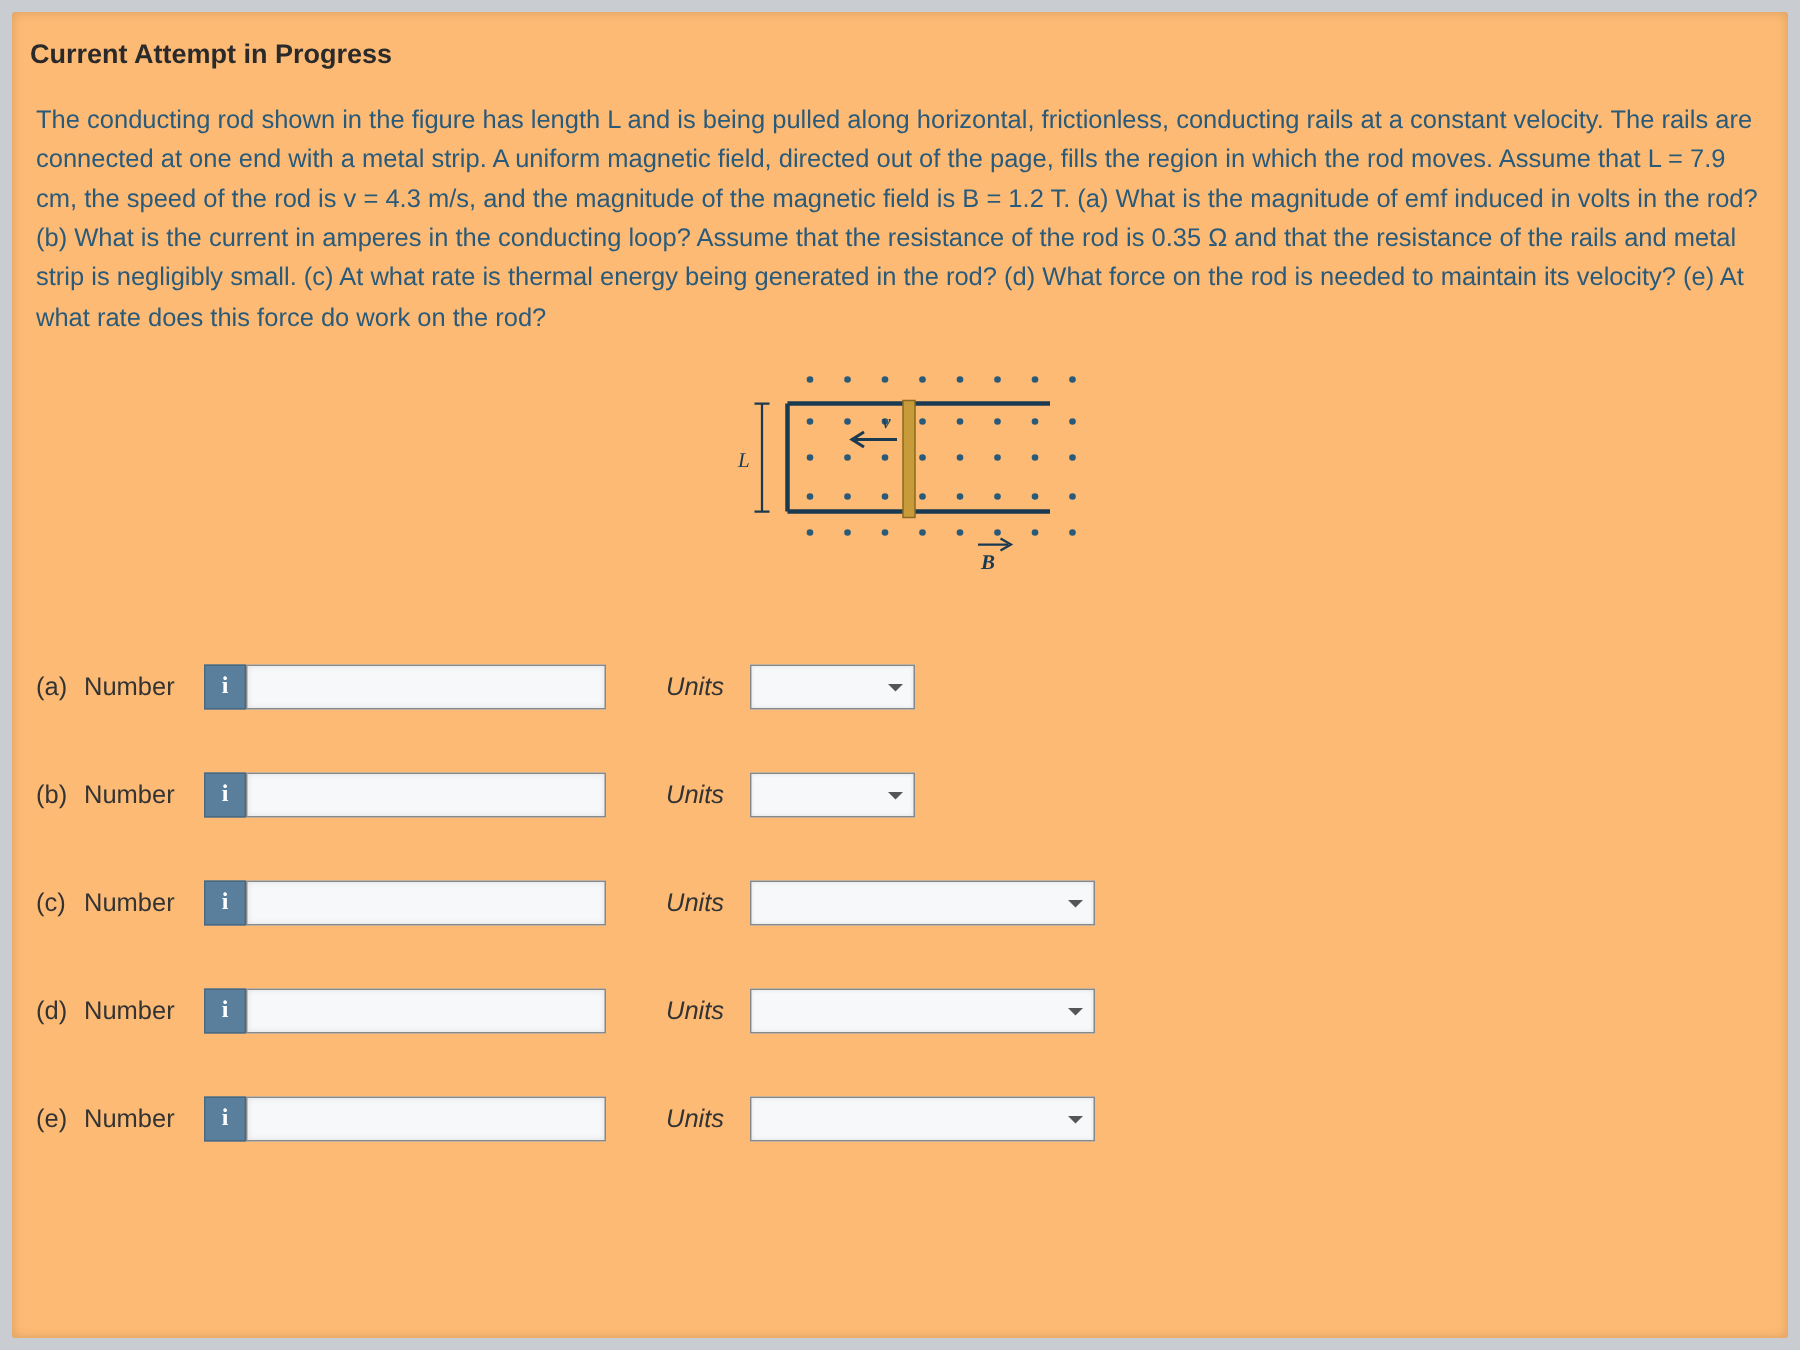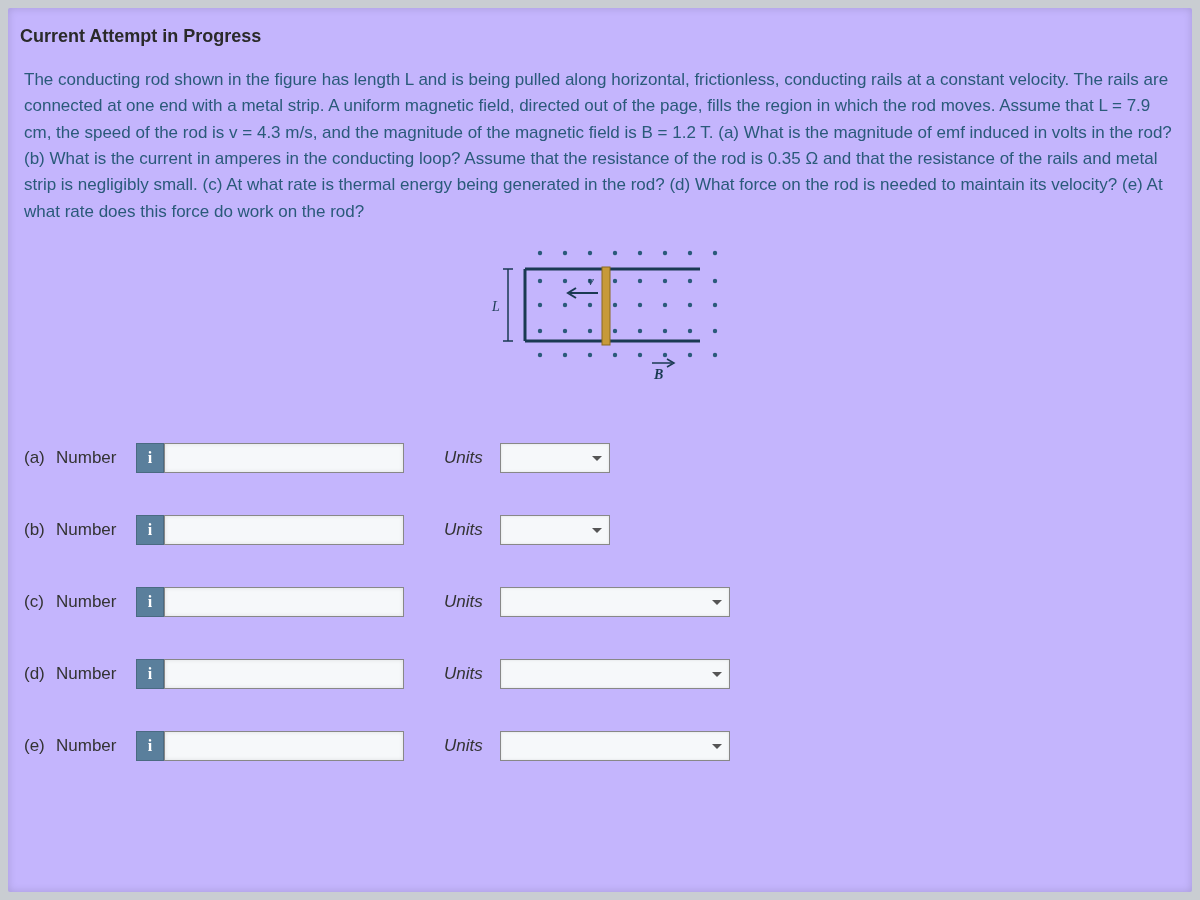--- a/index.html
+++ b/index.html
@@ -4,21 +4,21 @@
 <style>
   * { box-sizing: border-box; margin: 0; padding: 0; }
   html, body { width: 1200px; height: 900px; }
   body {
     font-family: Arial, Helvetica, sans-serif;
     background: #c9cdd2;
     padding: 8px;
     color: #222;
   }
   .sheet {
-    background: #c4b5fd;
+    background: #fdba74;
     border-radius: 2px;
     padding: 18px 12px 30px 12px;
     min-height: 884px;
     box-shadow: 0 0 8px rgba(0,0,0,0.15) inset;
   }
   .heading {
     font-size: 18px;
     font-weight: 700;
     color: #2a2a2a;
     margin-bottom: 14px;

